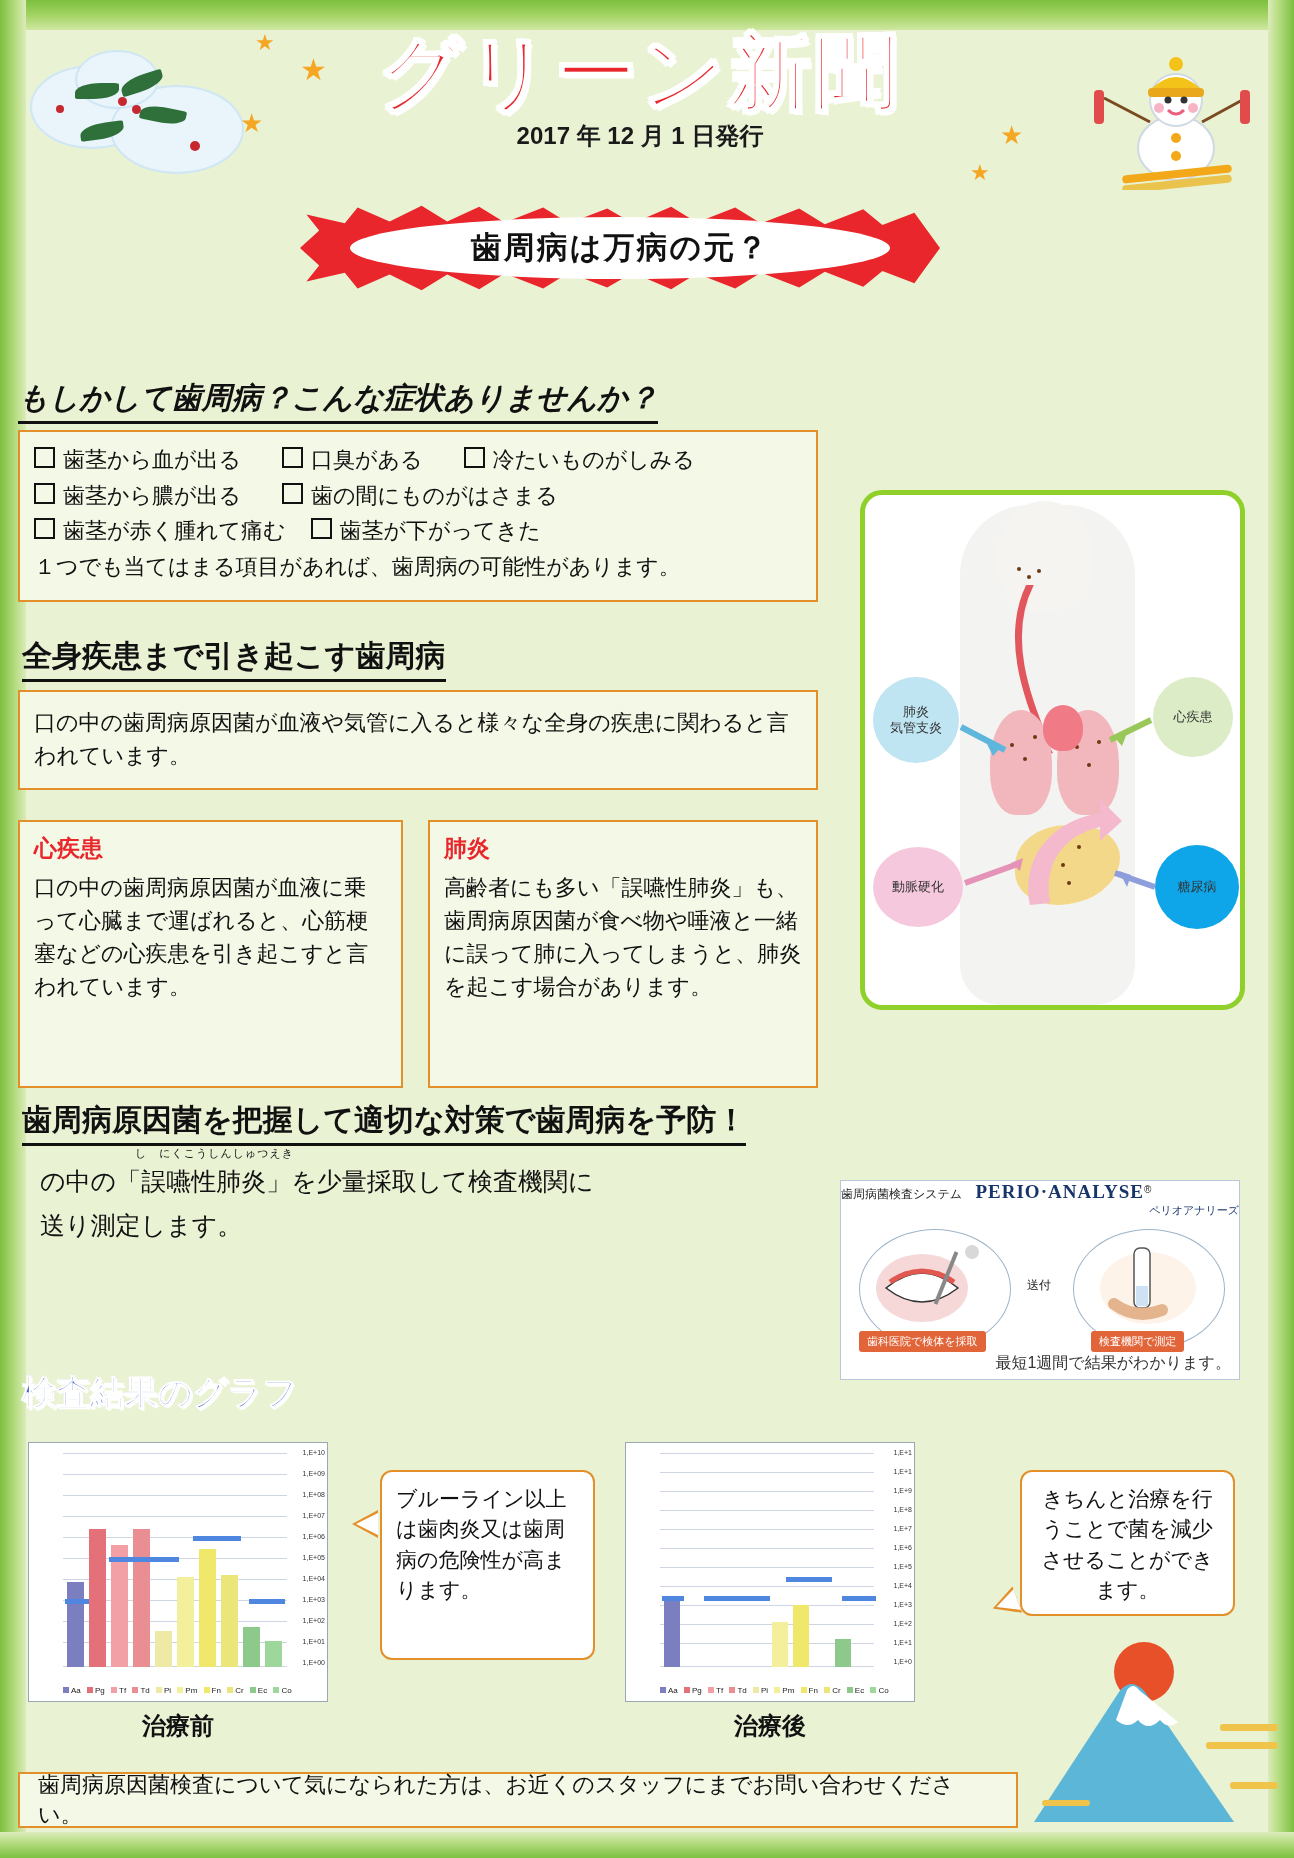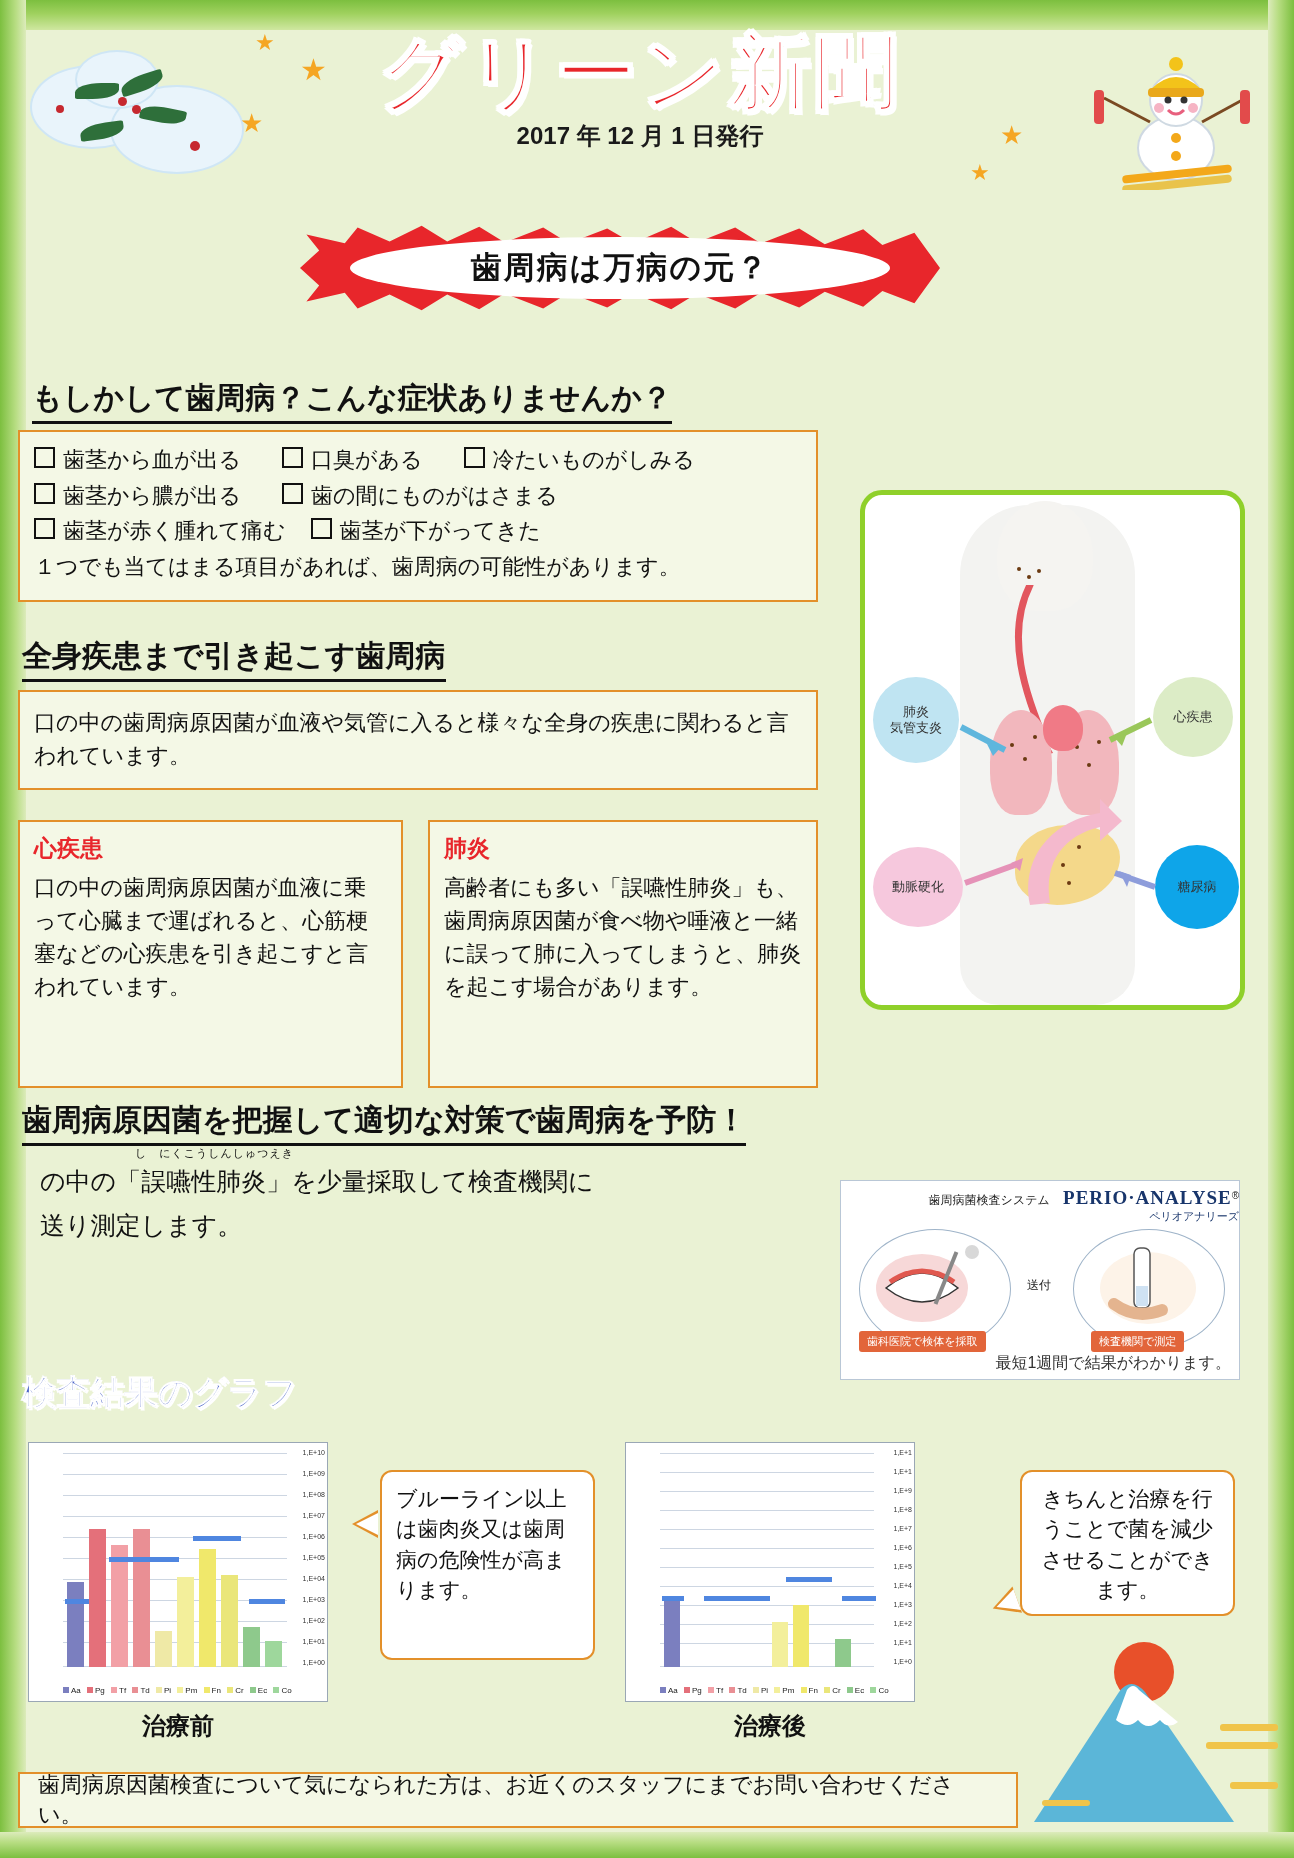--- a/index.html
+++ b/index.html
@@ -45,21 +45,21 @@
   
   .snow-ill{position:absolute;left:20px;top:45px;width:240px;height:130px;}
   .snow-blob{position:absolute;background:#e9f4fb;border:2px solid #cfe6f5;border-radius:50%;}
   .leaf{position:absolute;background:#2e6f3a;border-radius:60% 10% 60% 10%;}
   .berry{position:absolute;background:#c6282f;border-radius:50%;}
   
   .skier{position:absolute;right:20px;top:40px;width:210px;height:150px;}
   .star{position:absolute;color:#f5a623;font-size:30px;}
 
   
-  .burst-wrap{position:absolute;left:300px;top:224px;width:640px;height:88px;}
+  .burst-wrap{position:absolute;left:300px;top:204px;width:640px;height:88px;}
   .burst{
     position:absolute;left:0;top:0;width:640px;height:88px;
     background:#e8262b;
     clip-path:polygon(0% 50%,3% 30%,1% 12%,7% 22%,9% 4%,14% 20%,19% 2%,23% 20%,28% 3%,32% 21%,38% 4%,42% 22%,48% 5%,52% 22%,58% 3%,62% 21%,68% 4%,72% 22%,78% 5%,82% 23%,88% 6%,91% 24%,96% 10%,98% 30%,100% 50%,98% 70%,96% 90%,91% 76%,88% 94%,82% 77%,78% 95%,72% 78%,68% 96%,62% 79%,58% 97%,52% 78%,48% 95%,42% 78%,38% 96%,32% 79%,28% 97%,23% 80%,19% 98%,14% 80%,9% 96%,7% 78%,1% 88%,3% 70%);
   }
   .burst-inner{
     position:absolute;left:50px;top:13px;width:540px;height:62px;
     background:#ffffff;border-radius:50%;
     display:flex;align-items:center;justify-content:center;
   }
@@ -94,21 +94,21 @@
   .body-sil{position:absolute;left:95px;top:10px;width:175px;height:500px;background:#f3f3f1;border-radius:70px 70px 40px 40px;}
   .lung{position:absolute;background:#f2b7bd;border-radius:50% 50% 40% 40%;}
   .stomach{position:absolute;background:#f4d88a;border-radius:50% 40% 60% 40%;}
   .dot{position:absolute;width:4px;height:4px;background:#6b3a12;border-radius:50%;}
 
   
   .perio{
     position:absolute;left:840px;top:1180px;width:400px;height:200px;
     border:1px solid #b9c7d6;background:#ffffff;box-sizing:border-box;
   }
-  .perio-top{font-family:"Liberation Sans",sans-serif;font-size:12px;text-align:right;padding-top:6px;color:#222;}
+  .perio-top{font-family:"Liberation Sans",sans-serif;font-size:12px;text-align:left;padding-top:0;color:#222;}
   .perio-brand{font-family:"Liberation Serif",serif;font-size:19px;letter-spacing:1px;color:#18356b;font-weight:bold;}
   .perio-sub{font-family:"Liberation Sans",sans-serif;font-size:11px;color:#18356b;text-align:right;}
   .perio-circle{position:absolute;width:150px;height:118px;border:1px solid #9fb4c9;border-radius:50%;background:#fff;}
   .perio-cap{
     position:absolute;font-family:"Liberation Sans",sans-serif;font-size:11px;color:#fff;
     background:#e2653a;padding:3px 8px;border-radius:3px;white-space:nowrap;
   }
   .perio-note{position:absolute;right:8px;bottom:5px;font-family:"Liberation Sans",sans-serif;font-size:16px;color:#333;}
 
   
@@ -203,21 +203,21 @@
   </svg>
 </div>
 
 <div class="burst-wrap">
   <div class="burst"></div>
   <div class="burst-inner">
     <span>歯周病は万病の元？</span>
   </div>
 </div>
 
-<div class="sec-h" style="left:32px;top:378px;">もしかして歯周病？こんな症状ありませんか？</div>
+<div class="sec-h" style="left:18px;top:378px;font-style:italic;">もしかして歯周病？こんな症状ありませんか？</div>
 
 <div class="obox" style="left:18px;top:430px;width:800px;height:172px;">
   <div class="inner">
     <div class="sym-line">
       <span class="chk"></span><span>歯茎から血が出る</span>
       <span style="display:inline-block;width:30px;"></span>
       <span class="chk"></span><span>口臭がある</span>
       <span style="display:inline-block;width:30px;"></span>
       <span class="chk"></span><span>冷たいものがしみる</span>
     </div>

